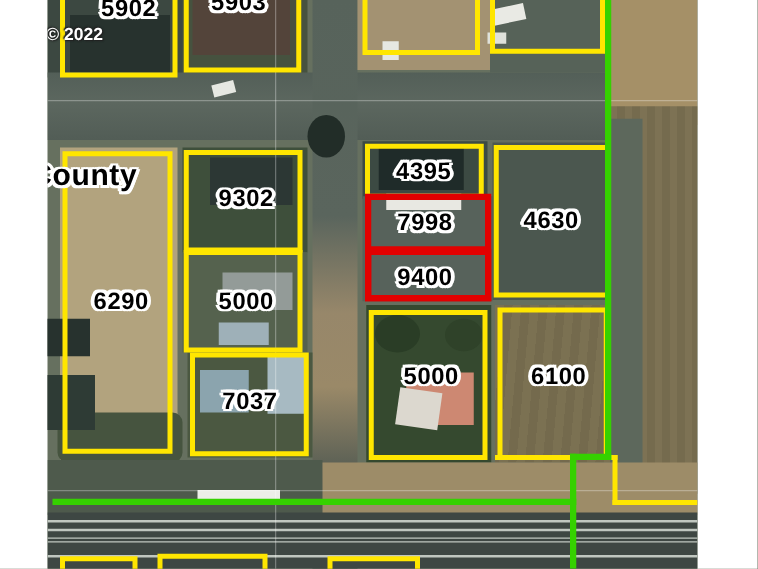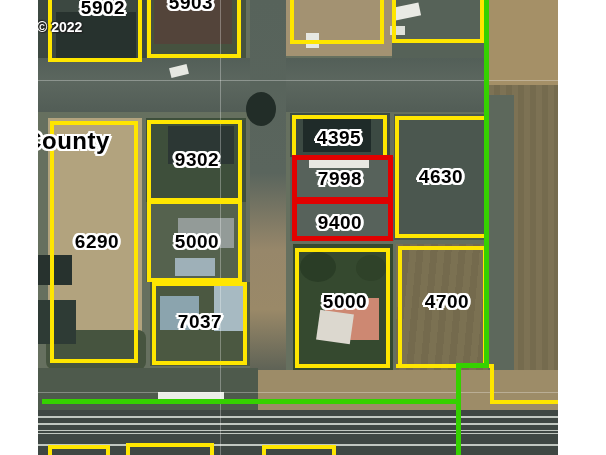--- a/index.html
+++ b/index.html
@@ -138,16 +138,16 @@
   <div class="plabel county" style="left:29px;top:141px;">County</div>
   <div class="plabel" style="left:159px;top:160px;">9302</div>
   <div class="plabel" style="left:59px;top:242px;">6290</div>
   <div class="plabel" style="left:159px;top:242px;">5000</div>
   <div class="plabel" style="left:162px;top:322px;">7037</div>
   <div class="plabel" style="left:301px;top:138px;">4395</div>
   <div class="plabel" style="left:302px;top:179px;">7998</div>
   <div class="plabel" style="left:302px;top:223px;">9400</div>
   <div class="plabel" style="left:403px;top:177px;">4630</div>
   <div class="plabel" style="left:307px;top:302px;">5000</div>
-  <div class="plabel" style="left:409px;top:302px;">4700</div>
+  <div class="plabel" style="left:409px;top:302px;">6100</div>
   <div class="watermark" style="left:-1px;top:4px;margin-top:15px;">© 2022</div>
 
 </div>
 
 </body></html>

